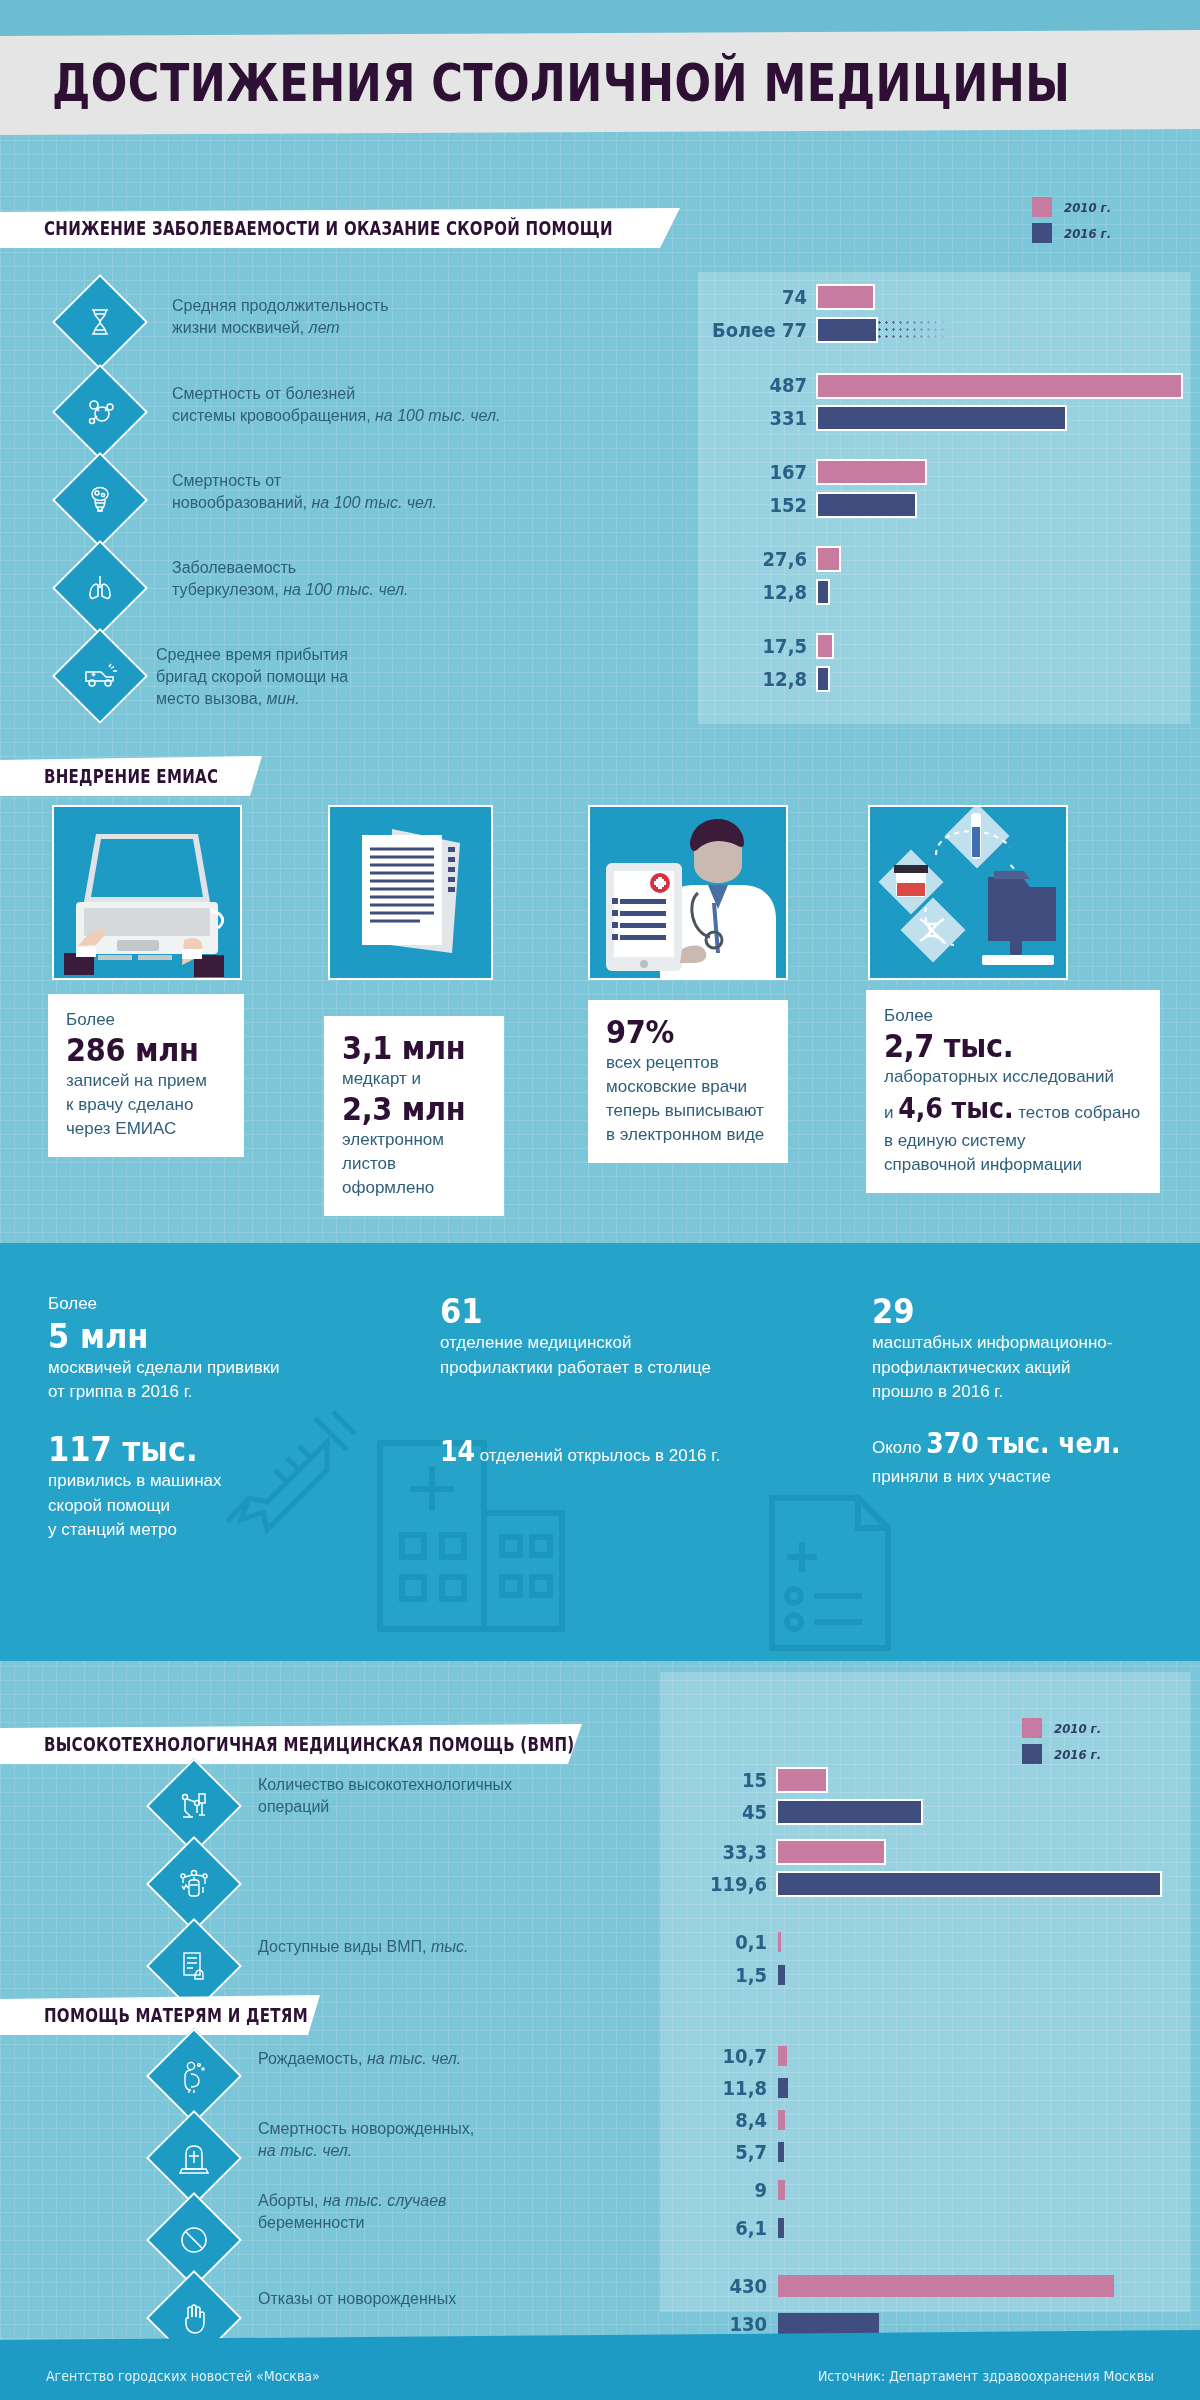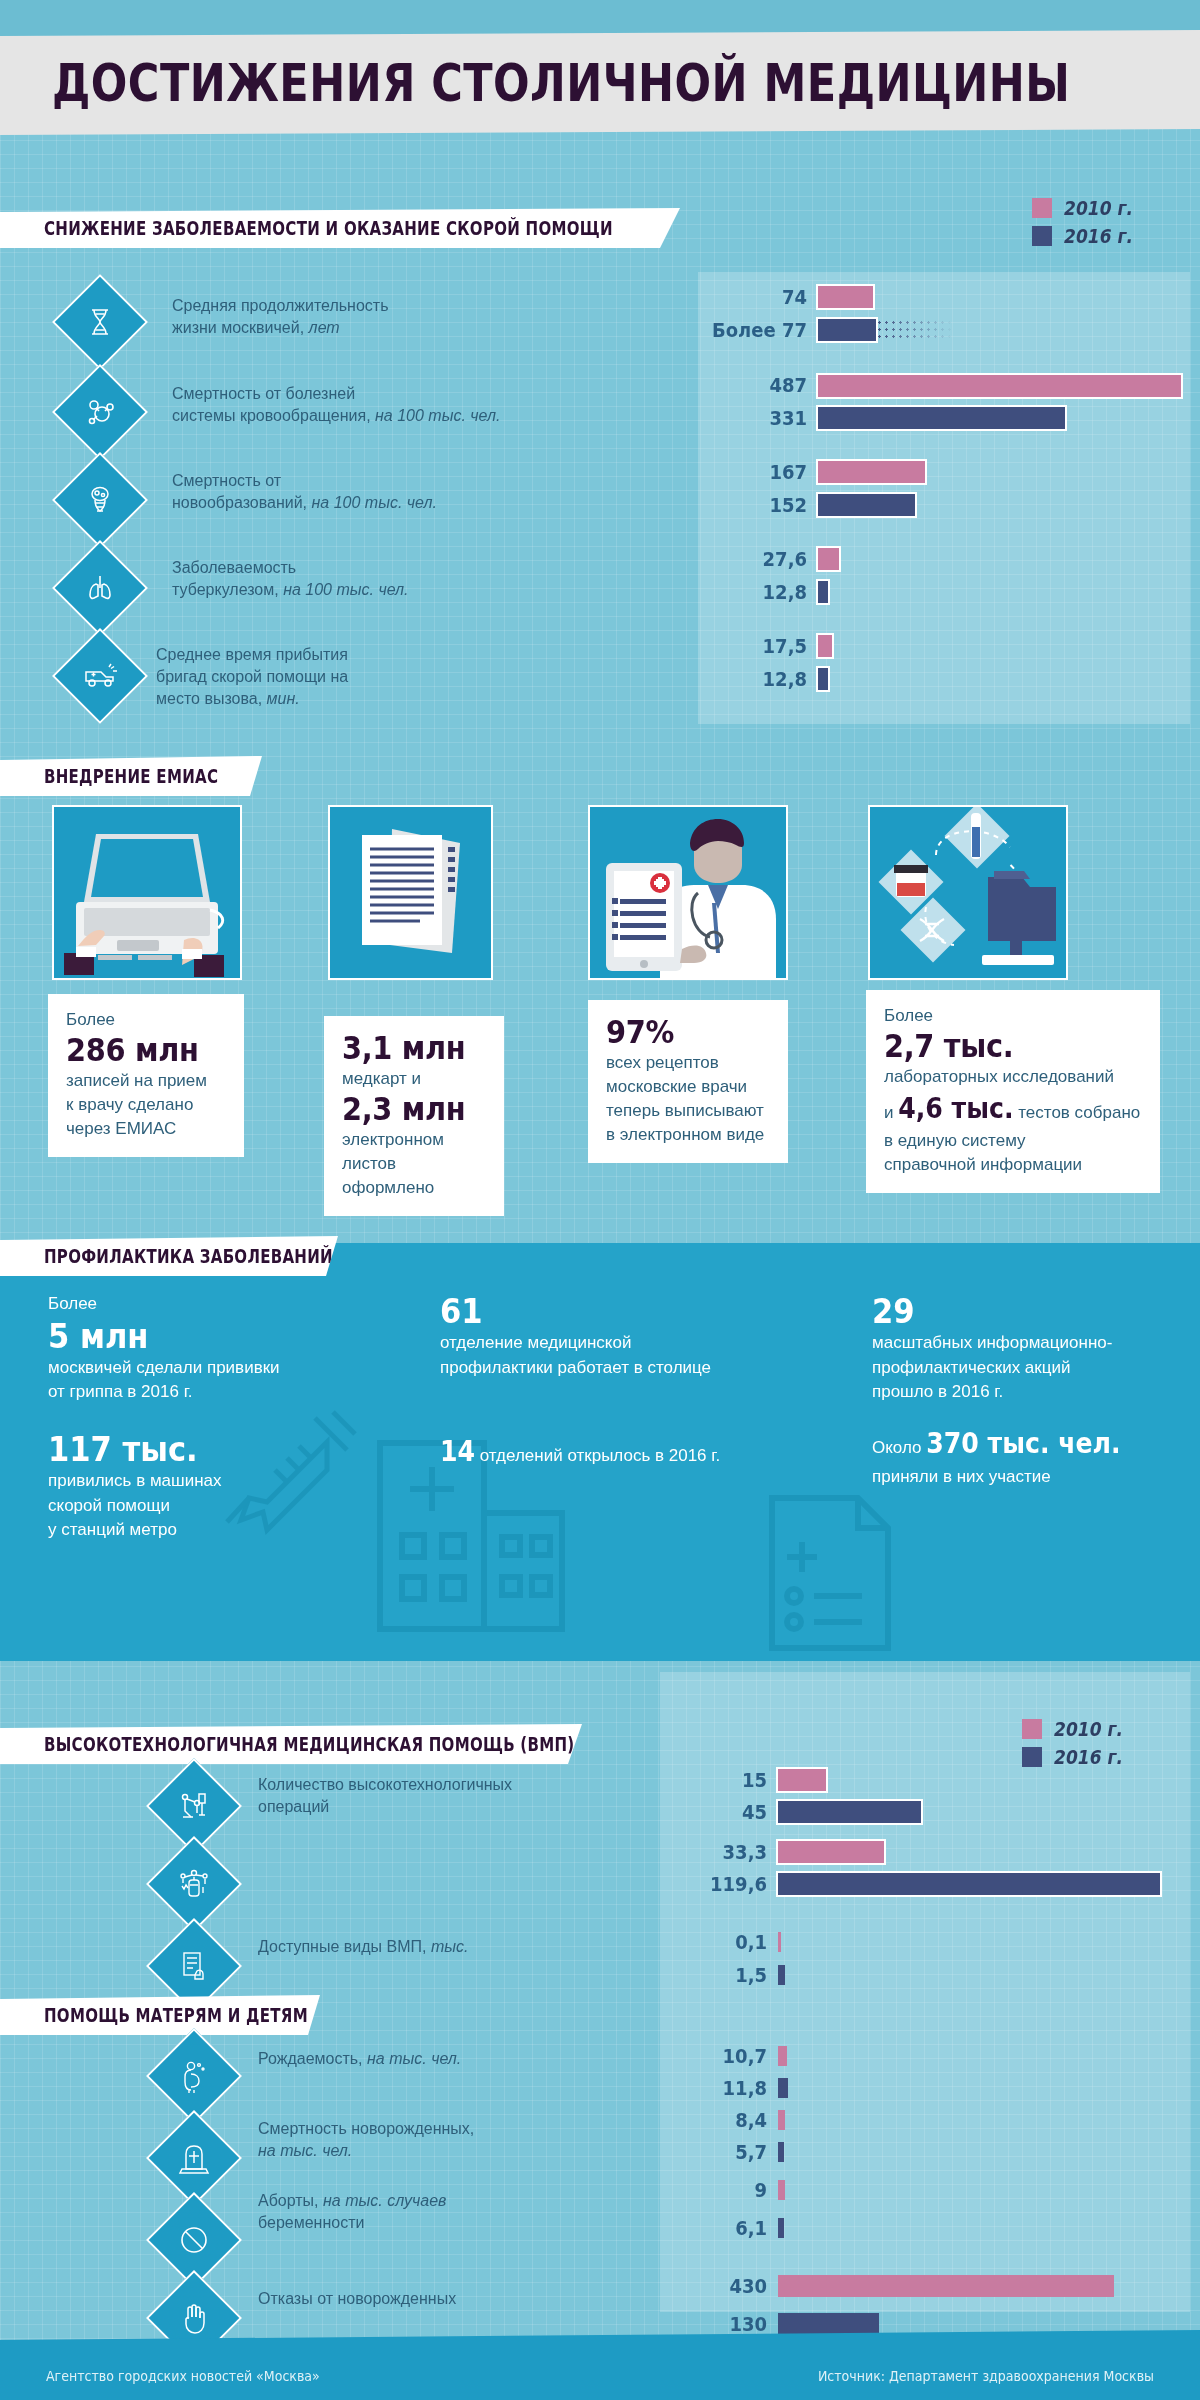--- a/index.html
+++ b/index.html
@@ -43,21 +43,21 @@
     font-size:19px;font-weight:bold;letter-spacing:.3px;color:#2d1033;
     transform:scaleX(.88);transform-origin:left center;white-space:nowrap;margin-left:44px;
   }
 
   
   .legend{position:absolute;display:flex;flex-direction:column;gap:6px;}
   .legend-row{display:flex;align-items:center;gap:12px;}
   .legend-sw{width:20px;height:20px;display:block;}
   .legend-lbl{
     font-family:"DejaVu Sans Condensed","Liberation Sans Narrow","Liberation Sans",sans-serif;
-    font-style:italic;font-weight:bold;font-size:19px;color:#2e3f63;white-space:nowrap;
+    font-style:italic;font-weight:bold;font-size:13px;color:#2e3f63;white-space:nowrap;
   }
 
   
   .chart-panel{position:absolute;background:rgba(255,255,255,.22);}
 
   
   .dia{
     position:absolute;width:68px;height:68px;background:#1e9bc4;
     transform:rotate(45deg);border:2px solid #ffffff;
     display:flex;align-items:center;justify-content:center;
@@ -401,23 +401,20 @@
     <span class="sm">лабораторных исследований</span>
     <span class="sm">
       <span>и </span><span style="font-family:'DejaVu Sans Condensed','Liberation Sans Narrow','Liberation Sans',sans-serif;font-weight:bold;font-size:28px;color:#2d1033;">4,6 тыс.</span><span> тестов собрано</span>
     </span>
     <span class="sm">в единую систему</span>
     <span class="sm">справочной информации</span>
   </div>
 
   <div class="prof-band" style="top:1243px;height:418px;"></div>
 
-  <div class="sec-banner" style="left:0;top:1236px;width:338px;clip-path:polygon(0 4px,338px 0,326px 40px,0 40px);">
-    <span>ПРОФИЛАКТИКА ЗАБОЛЕВАНИЙ</span>
-  </div>
 
   <div class="prof-deco" style="left:215px;top:1400px;">
     <svg width="150" height="170" viewBox="0 0 150 170" fill="none" stroke="#0b7fa2" stroke-width="5">
       <path d="M118 12l22 22"></path>
         <path d="M100 18l32 32"></path>
       <path d="M112 42L52 102l-18-4-8 22 22-8 4 18 60-60z"></path>
       <path d="M34 98l-22 24"></path>
         <path d="M96 58l-12-12M84 70l-12-12M72 82l-12-12"></path>
     </svg>
   </div>

